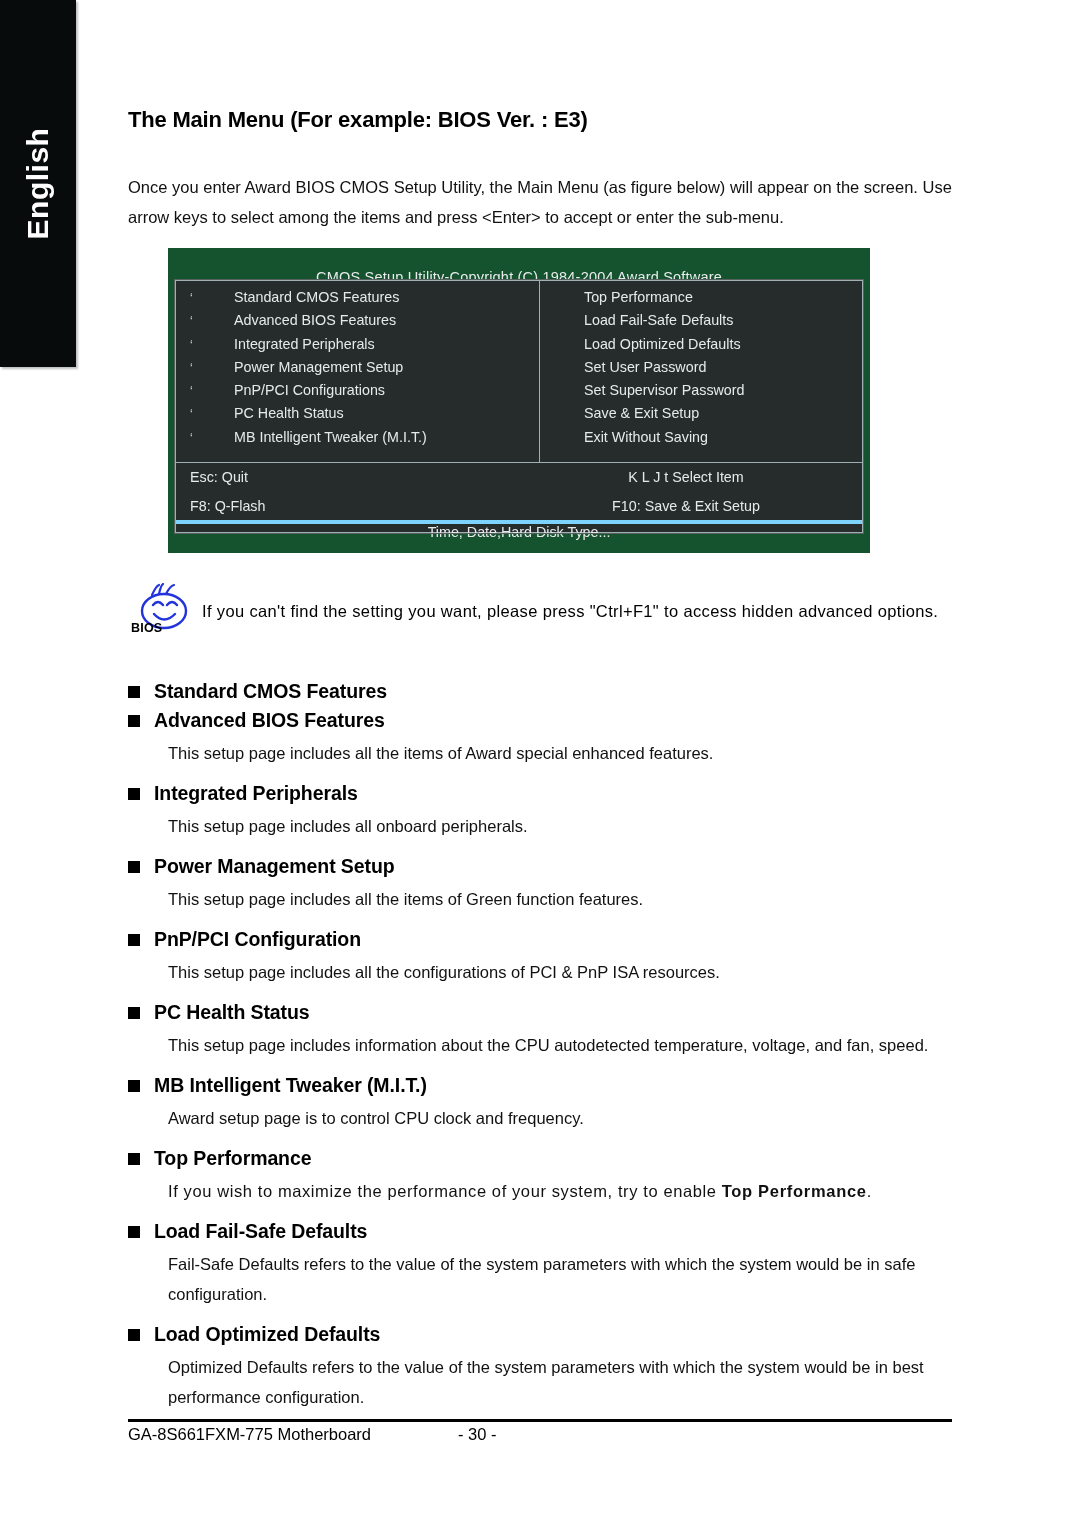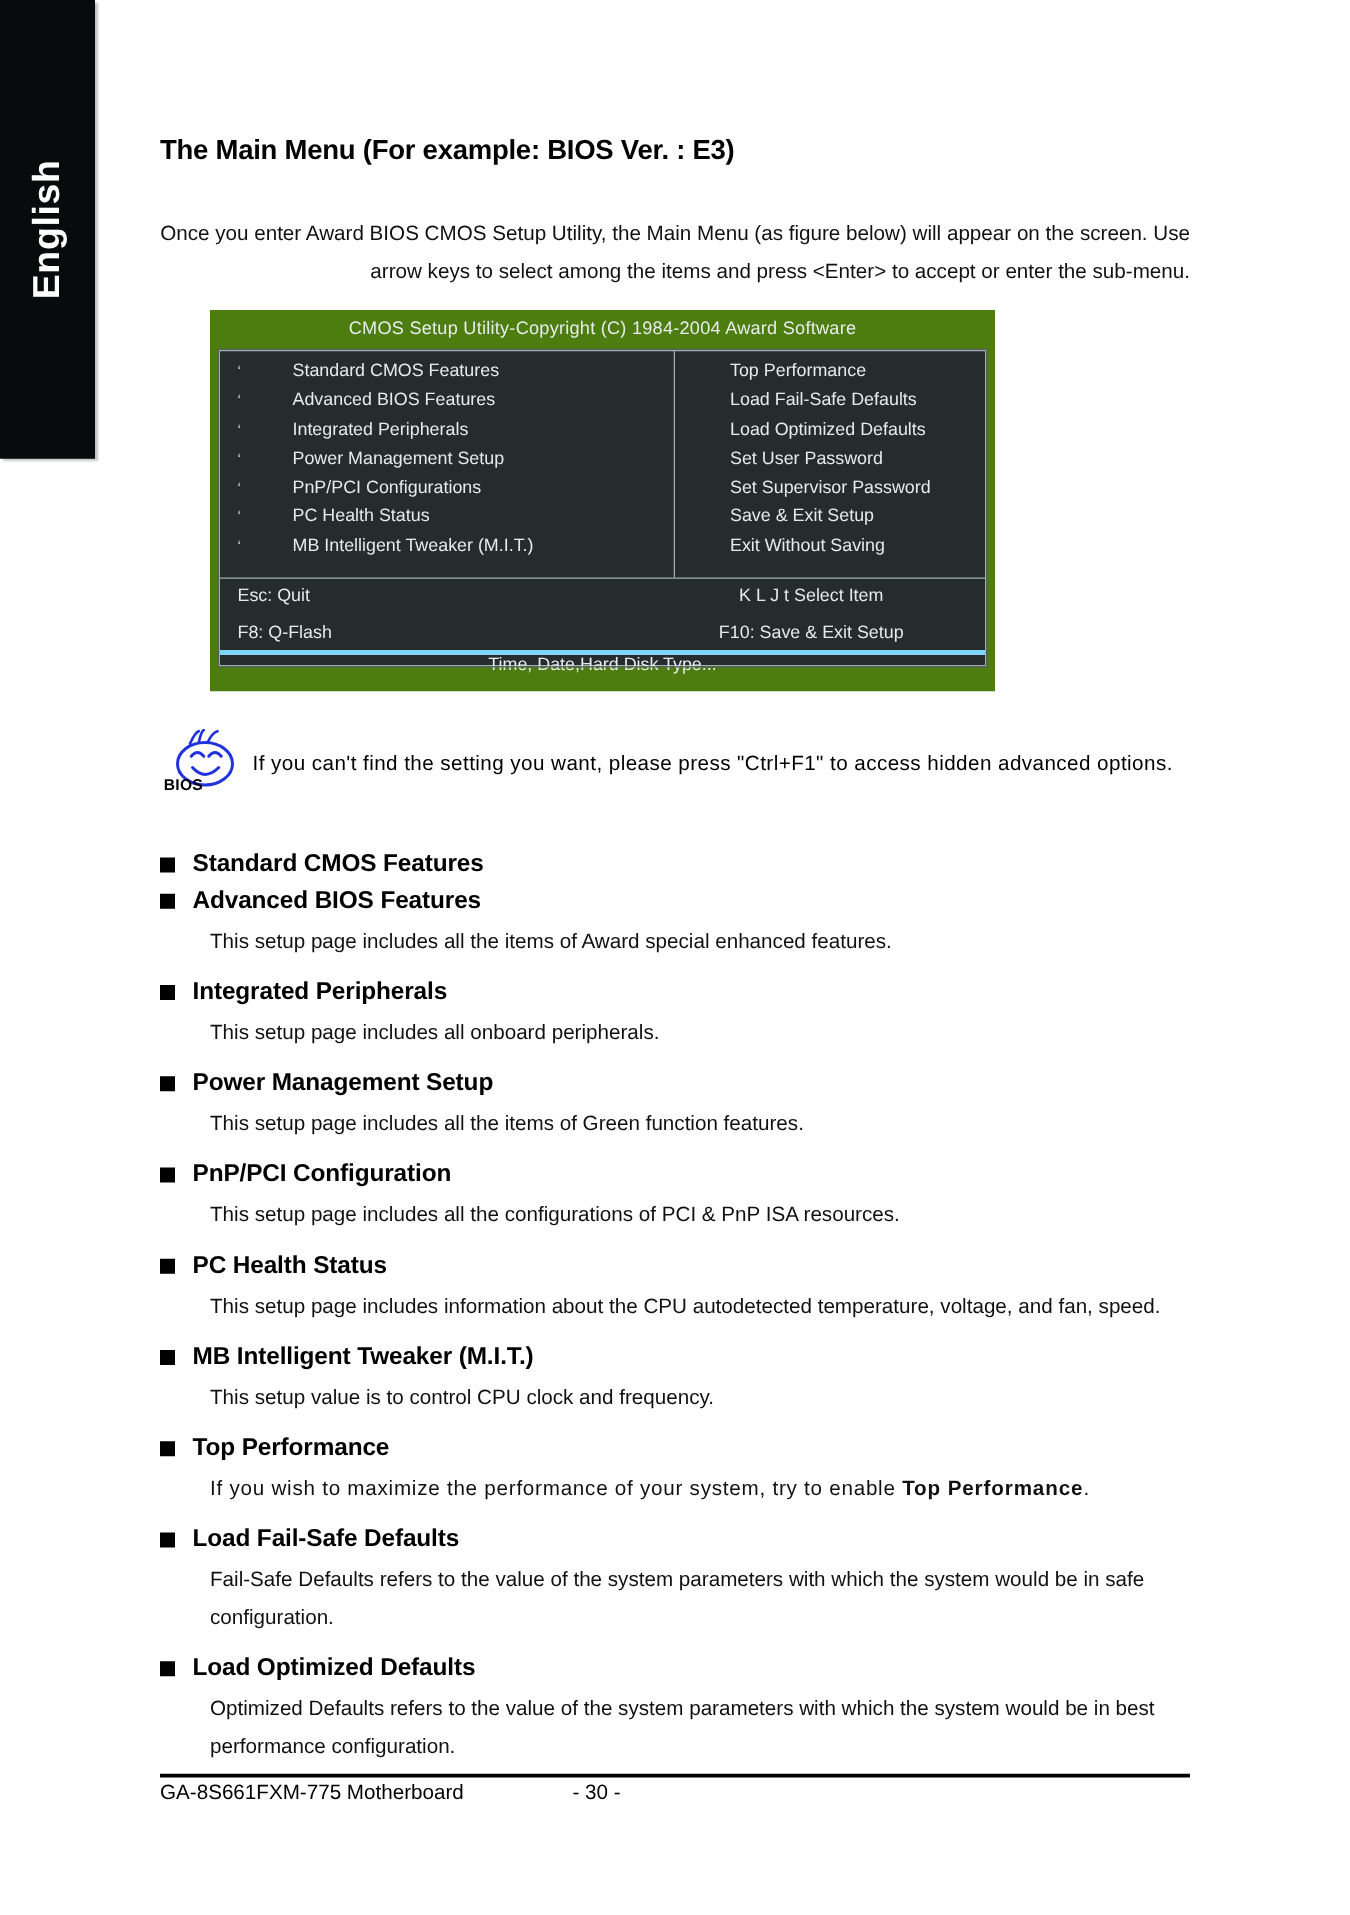--- a/index.html
+++ b/index.html
@@ -65,32 +65,31 @@
   }
 
   .intro {
     position: absolute;
     left: 0;
     top: 155px;
     width: 824px;
     font-size: 16.5px;
     line-height: 30px;
     color: #111;
-    text-align: right;
   }
 
   
   .bios-wrap {
     position: absolute;
     left: 40px;
     top: 248px;
-    width: 628px;
+    width: 702px;
     height: 305px;
-    background: #4d7c0f;
-    padding: 0;
+    background: #14532d;
+    padding: 14px;
     box-sizing: border-box;
     font-family: "Liberation Sans", sans-serif;
   }
   .bios-titlebar {
     height: 30px;
     line-height: 30px;
     text-align: center;
     color: #e8eced;
     font-size: 14.5px;
     letter-spacing: 0.2px;
@@ -400,21 +399,21 @@
     <div class="sec-head">
       <span class="sec-bullet"></span>
       <span class="sec-title">PC Health Status</span>
     </div>
     <p class="sec-body">This setup page includes information about the CPU autodetected temperature, voltage, and fan, speed.</p>
 
     <div class="sec-head">
       <span class="sec-bullet"></span>
       <span class="sec-title">MB Intelligent Tweaker (M.I.T.)</span>
     </div>
-    <p class="sec-body">This setup value is to control CPU clock and frequency.</p>
+    <p class="sec-body">Award setup page is to control CPU clock and frequency.</p>
 
     <div class="sec-head">
       <span class="sec-bullet"></span>
       <span class="sec-title">Top Performance</span>
     </div>
     <p class="sec-body"><span class="spaced">If you wish to maximize the performance of your system, try to enable </span><b>Top Performance</b><span>.</span></p>
 
     <div class="sec-head">
       <span class="sec-bullet"></span>
       <span class="sec-title">Load Fail-Safe Defaults</span>

